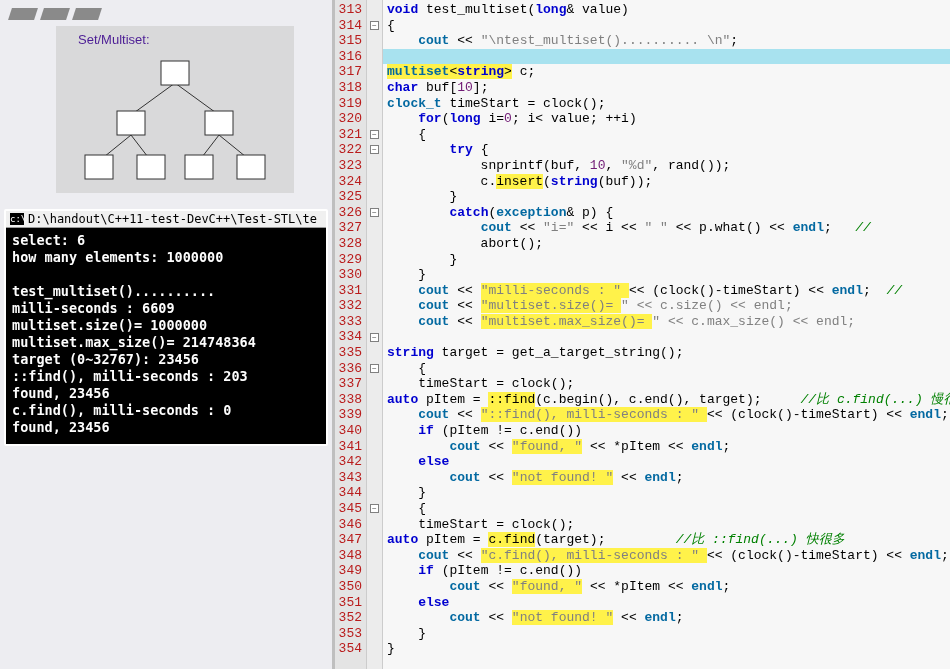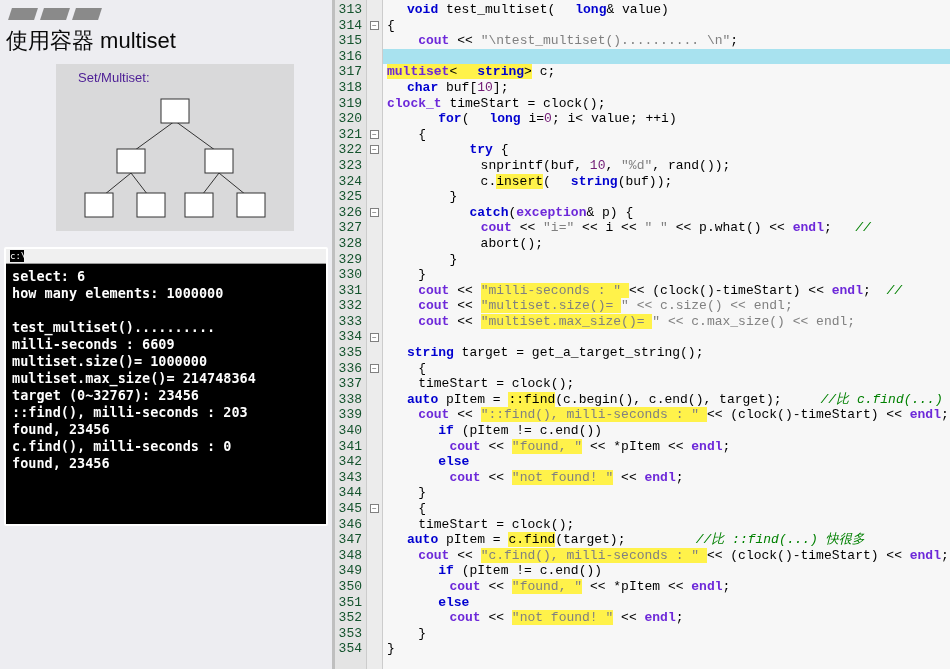--- a/index.html
+++ b/index.html
@@ -83,39 +83,39 @@
     font-size: 9px;
     line-height: 12px;
     text-align: center;
   }
   .term-body {
     padding: 4px 6px;
     font-size: 13.5px;
     line-height: 17px;
     font-weight: bold;
     white-space: pre;
-    height: 260px;
+    height: 216px;
     overflow: hidden;
   }
 
   
   .editor {
     flex: 1 1 auto;
     display: flex;
     background: #f7f7f7;
     font-size: 13px;
     line-height: 15.6px;
     border-left: 3px solid #bfbfbf;
     position: relative;
   }
   .gutter {
     flex: 0 0 32px;
     text-align: right;
     background: #e4e4e4;
-    color: #14532d;
+    color: #b91c1c;
     padding: 2px 4px 0 0;
     user-select: none;
     border-right: 1px solid #ccc;
   }
   .foldcol {
     flex: 0 0 16px;
     background: #ececec;
     border-right: 1px solid #ccc;
     position: relative;
     padding-top: 2px;
@@ -143,38 +143,37 @@
   .code .hl-line {
     position: absolute;
     left: 0; right: 0;
     height: 15.6px;
     background: #a8e2ef;
     z-index: 0;
   }
   .code .hl-span { background: #fff24a; font-family: Liberation Mono, monospace; }
   .code .content-line { position: relative; z-index: 1; display: block; height: 15.6px; }
   
-  .kw { color: #0000d0; font-weight: bold; margin-left: 20px; }
-  .ty { color: #6d28d9; font-weight: bold; }
+  .kw { color: #0000d0; font-weight: bold; }
+  .ty { color: #0369a1; font-weight: bold; }
   .str{ color: #808080; }
   .num{ color: #701a75; }
   .cm { color: #008000; font-style: italic; }
 </style>
 </head>
 <body>
 
 <div class="left">
 
   <div class="slide">
     <div class="stripes">
       <div class="stripe"></div>
       <div class="stripe"></div>
       <div class="stripe"></div>
     </div>
-    <div class="title">使用容器 multiset</div>
 
     <div class="diagram-wrap">
       <div class="diagram-label">Set/Multiset:</div>
       <svg class="tree-svg" width="200" height="130" viewBox="0 0 200 130">
         <g stroke="#333" stroke-width="1" fill="#fff">
 
           <line x1="100" y1="30" x2="56" y2="62"></line>
           <line x1="100" y1="30" x2="144" y2="62"></line>
           <line x1="56" y1="82" x2="24" y2="108"></line>
           <line x1="56" y1="82" x2="76" y2="108"></line>
@@ -189,20 +188,21 @@
           <rect x="110" y="102" width="28" height="24"></rect>
           <rect x="162" y="102" width="28" height="24"></rect>
         </g>
       </svg>
     </div>
   </div>
 
   <div class="terminal">
     <div class="term-title">
       <span class="cmd-icon">c:\</span>
+      <span>D:\handout\C++11-test-DevC++\Test-STL\te</span>
     </div>
     <div class="term-body" id="term-body">select: 6
 how many elements: 1000000
 
 test_multiset()..........
 milli-seconds : 6609
 multiset.size()= 1000000
 multiset.max_size()= 214748364
 target (0~32767): 23456
 ::find(), milli-seconds : 203

